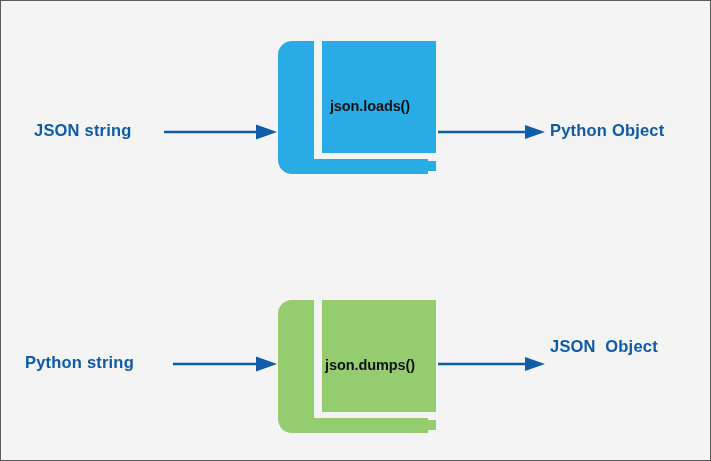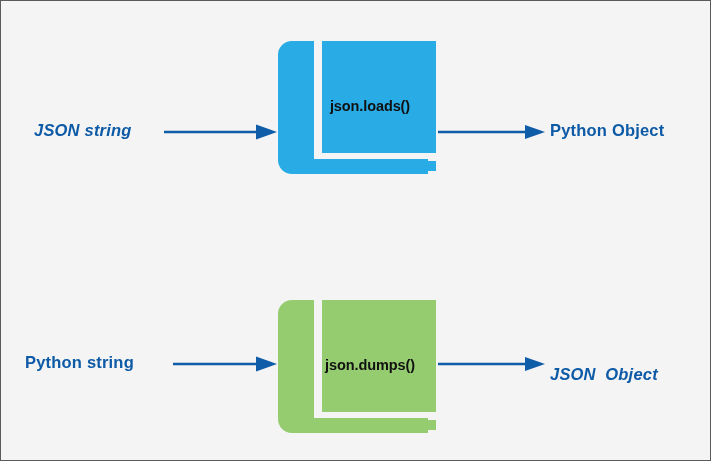--- a/index.html
+++ b/index.html
@@ -23,24 +23,24 @@
   
   .side-label {
     position: absolute;
     font-weight: bold;
     font-size: 16.5px;
     color: #0d5aa7;
     white-space: pre;
     letter-spacing: 0.2px;
     line-height: 1;
   }
-  .label-left-top   { left: 33px;  top: 121px; font-style: italic; }
+  .label-left-top   { left: 33px;  top: 121px; }
   .label-right-top  { left: 549px; top: 121px; }
   .label-left-bot   { left: 24px;  top: 353px; }
-  .label-right-bot  { left: 549px; top: 365px; font-style: italic; }
+  .label-right-bot  { left: 549px; top: 337px; }
 
   
   .arrow {
     position: absolute;
     height: 22px;
   }
   .arrow svg { display: block; }
   .arrow-in-top  { left: 163px; top: 120px; }
   .arrow-out-top { left: 437px; top: 120px; }
   .arrow-in-bot  { left: 172px; top: 352px; }

